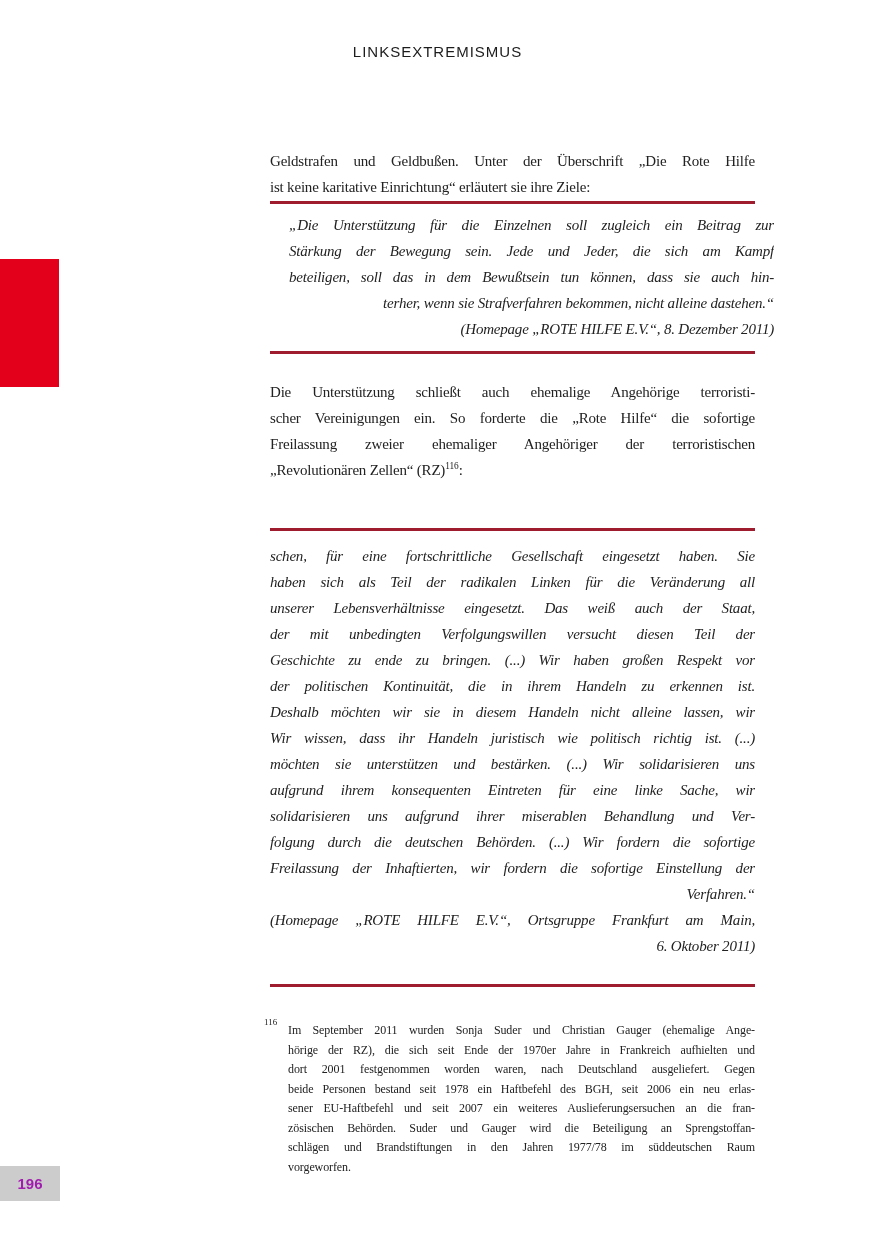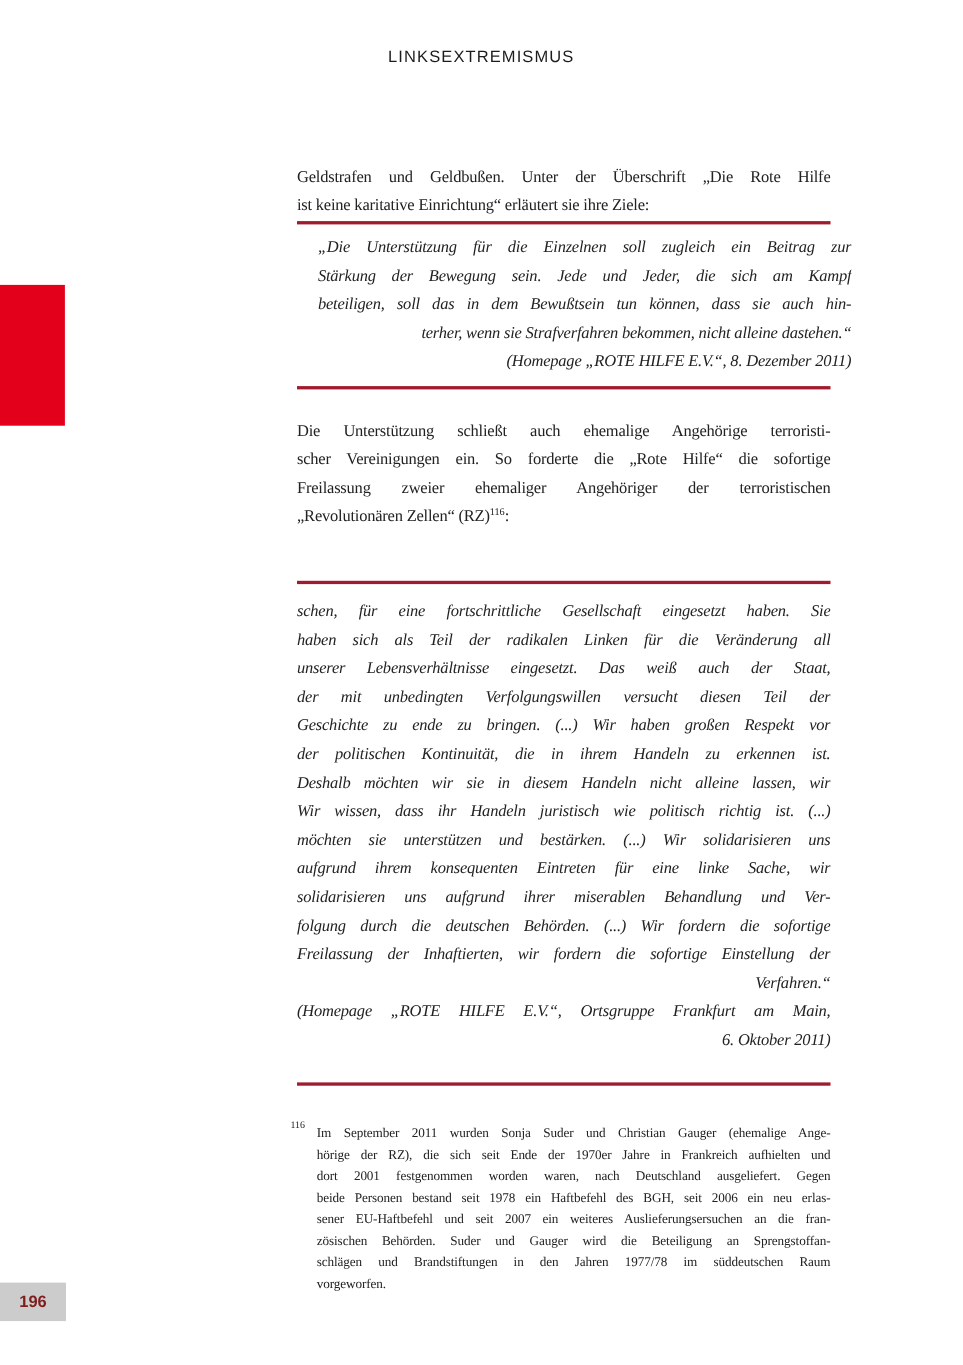--- a/index.html
+++ b/index.html
@@ -51,21 +51,21 @@
     font-size:9px;letter-spacing:0;
   }
   
   .page-num-box{
     position:absolute;left:0;top:1166px;width:60px;height:35px;
     background:#cccccc;
     display:flex;align-items:center;justify-content:center;
   }
   .page-num{
     font-family:"Liberation Sans","DejaVu Sans",sans-serif;
-    font-weight:bold;font-size:15px;color:#7f1d1d;
+    font-weight:bold;font-size:15px;color:#a21caf;
   }
 </style>
 </head>
 <body>
 
 <div class="page">
 
   <div class="chapter-tab" style="background: rgb(227, 0, 27);"></div>
 
   <div class="running-header">

